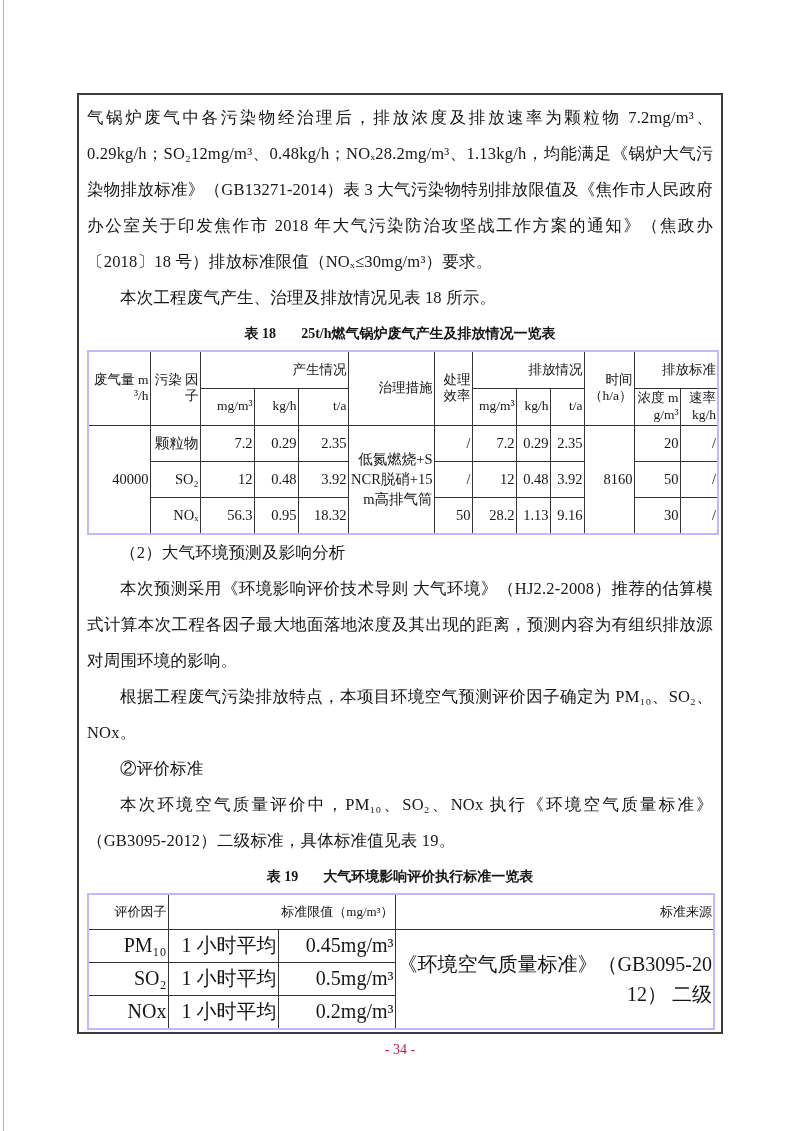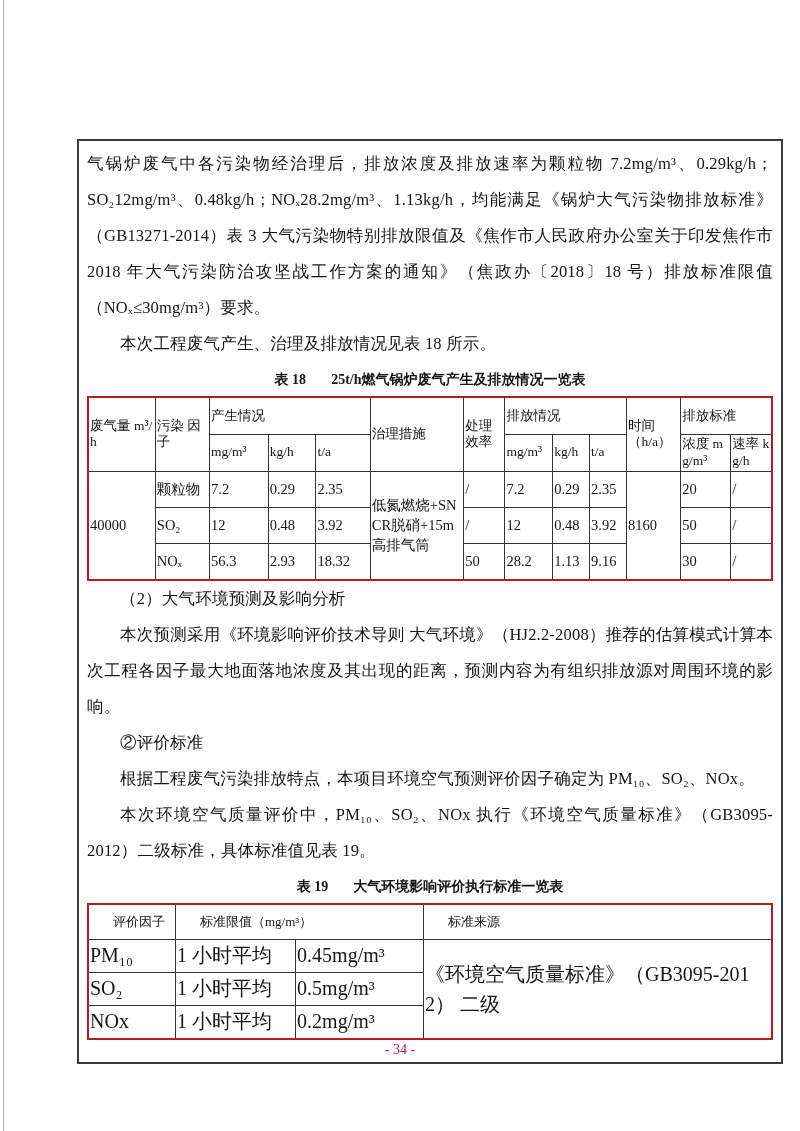--- a/index.html
+++ b/index.html
@@ -3,36 +3,36 @@
 <meta charset="utf-8">
 <style>
   html,body{margin:0;padding:0;}
   body{
     width:800px;height:1131px;background:#ffffff;position:relative;
     font-family:"Liberation Serif","DejaVu Serif",serif;color:#161616;
     overflow:hidden;
   }
   .scan-line{position:absolute;left:3px;top:0;width:1px;height:1131px;background:#b3b3b3;}
   .content-box{
-    position:absolute;left:77px;top:93px;width:706px;min-height:925px;
-    border:2px solid #3c3c3c;box-sizing:border-box;padding:5px 8px 2px 8px;margin-top:46px;
+    position:absolute;left:77px;top:93px;width:646px;min-height:925px;
+    border:2px solid #3c3c3c;box-sizing:border-box;padding:5px 8px 2px 8px;
   }
   p.body-text{
     margin:0;font-size:16.5px;line-height:36px;text-align:justify;
     letter-spacing:0.2px;
   }
   p.indent{text-indent:2em;}
   .table-title{
     text-align:center;font-weight:bold;font-size:14px;line-height:22px;
     margin:7px 0 5px 0;
   }
   .table-title .tt-label{margin-right:1.8em;}
   table.doc-table{
     border-collapse:collapse;width:100%;table-layout:fixed;
-    text-align:left;color:#161616;border:2px solid #b91c1c;
+    text-align:right;color:#161616;border:2px solid #c4b5fd;
   }
   table.doc-table td{
     border:1px solid #333333;padding:1px 1px;vertical-align:middle;
     font-size:13.5px;line-height:1.25;word-break:break-all;
   }
   table.t18 tr.hrow-a td{height:34px;}
   table.t18 tr.hrow-b td{height:30px;}
   table.t18 tr.drow td{height:33px;font-size:14.5px;}
   table.t18 td.treat-cell{font-size:13.5px;line-height:1.4;}
   table.t19 tr.hrow td{height:32px;font-size:13px;padding-left:24px;}
@@ -117,36 +117,36 @@
         <td>/</td>
         <td>12</td>
         <td>0.48</td>
         <td>3.92</td>
         <td>50</td>
         <td>/</td>
       </tr>
       <tr class="drow">
         <td>NOₓ</td>
         <td>56.3</td>
-        <td>2.93</td>
+        <td>0.95</td>
         <td>18.32</td>
         <td>50</td>
         <td>28.2</td>
         <td>1.13</td>
         <td>9.16</td>
         <td>30</td>
         <td>/</td>
       </tr>
     </tbody>
   </table>
 
   <p class="body-text indent">（2）大气环境预测及影响分析</p>
   <p class="body-text indent">本次预测采用《环境影响评价技术导则 大气环境》（HJ2.2-2008）推荐的估算模式计算本次工程各因子最大地面落地浓度及其出现的距离，预测内容为有组织排放源对周围环境的影响。</p>
+  <p class="body-text indent">根据工程废气污染排放特点，本项目环境空气预测评价因子确定为 PM₁₀、SO₂、NOx。</p>
   <p class="body-text indent">②评价标准</p>
-  <p class="body-text indent">根据工程废气污染排放特点，本项目环境空气预测评价因子确定为 PM₁₀、SO₂、NOx。</p>
   <p class="body-text indent">本次环境空气质量评价中，PM₁₀、SO₂、NOx 执行《环境空气质量标准》（GB3095-2012）二级标准，具体标准值见表 19。</p>
 
   <div class="table-title">
     <span class="tt-label">表 19</span><span>大气环境影响评价执行标准一览表</span>
   </div>
 
   <table class="doc-table t19">
     <colgroup>
       <col style="width:80px">
         <col style="width:110px">

